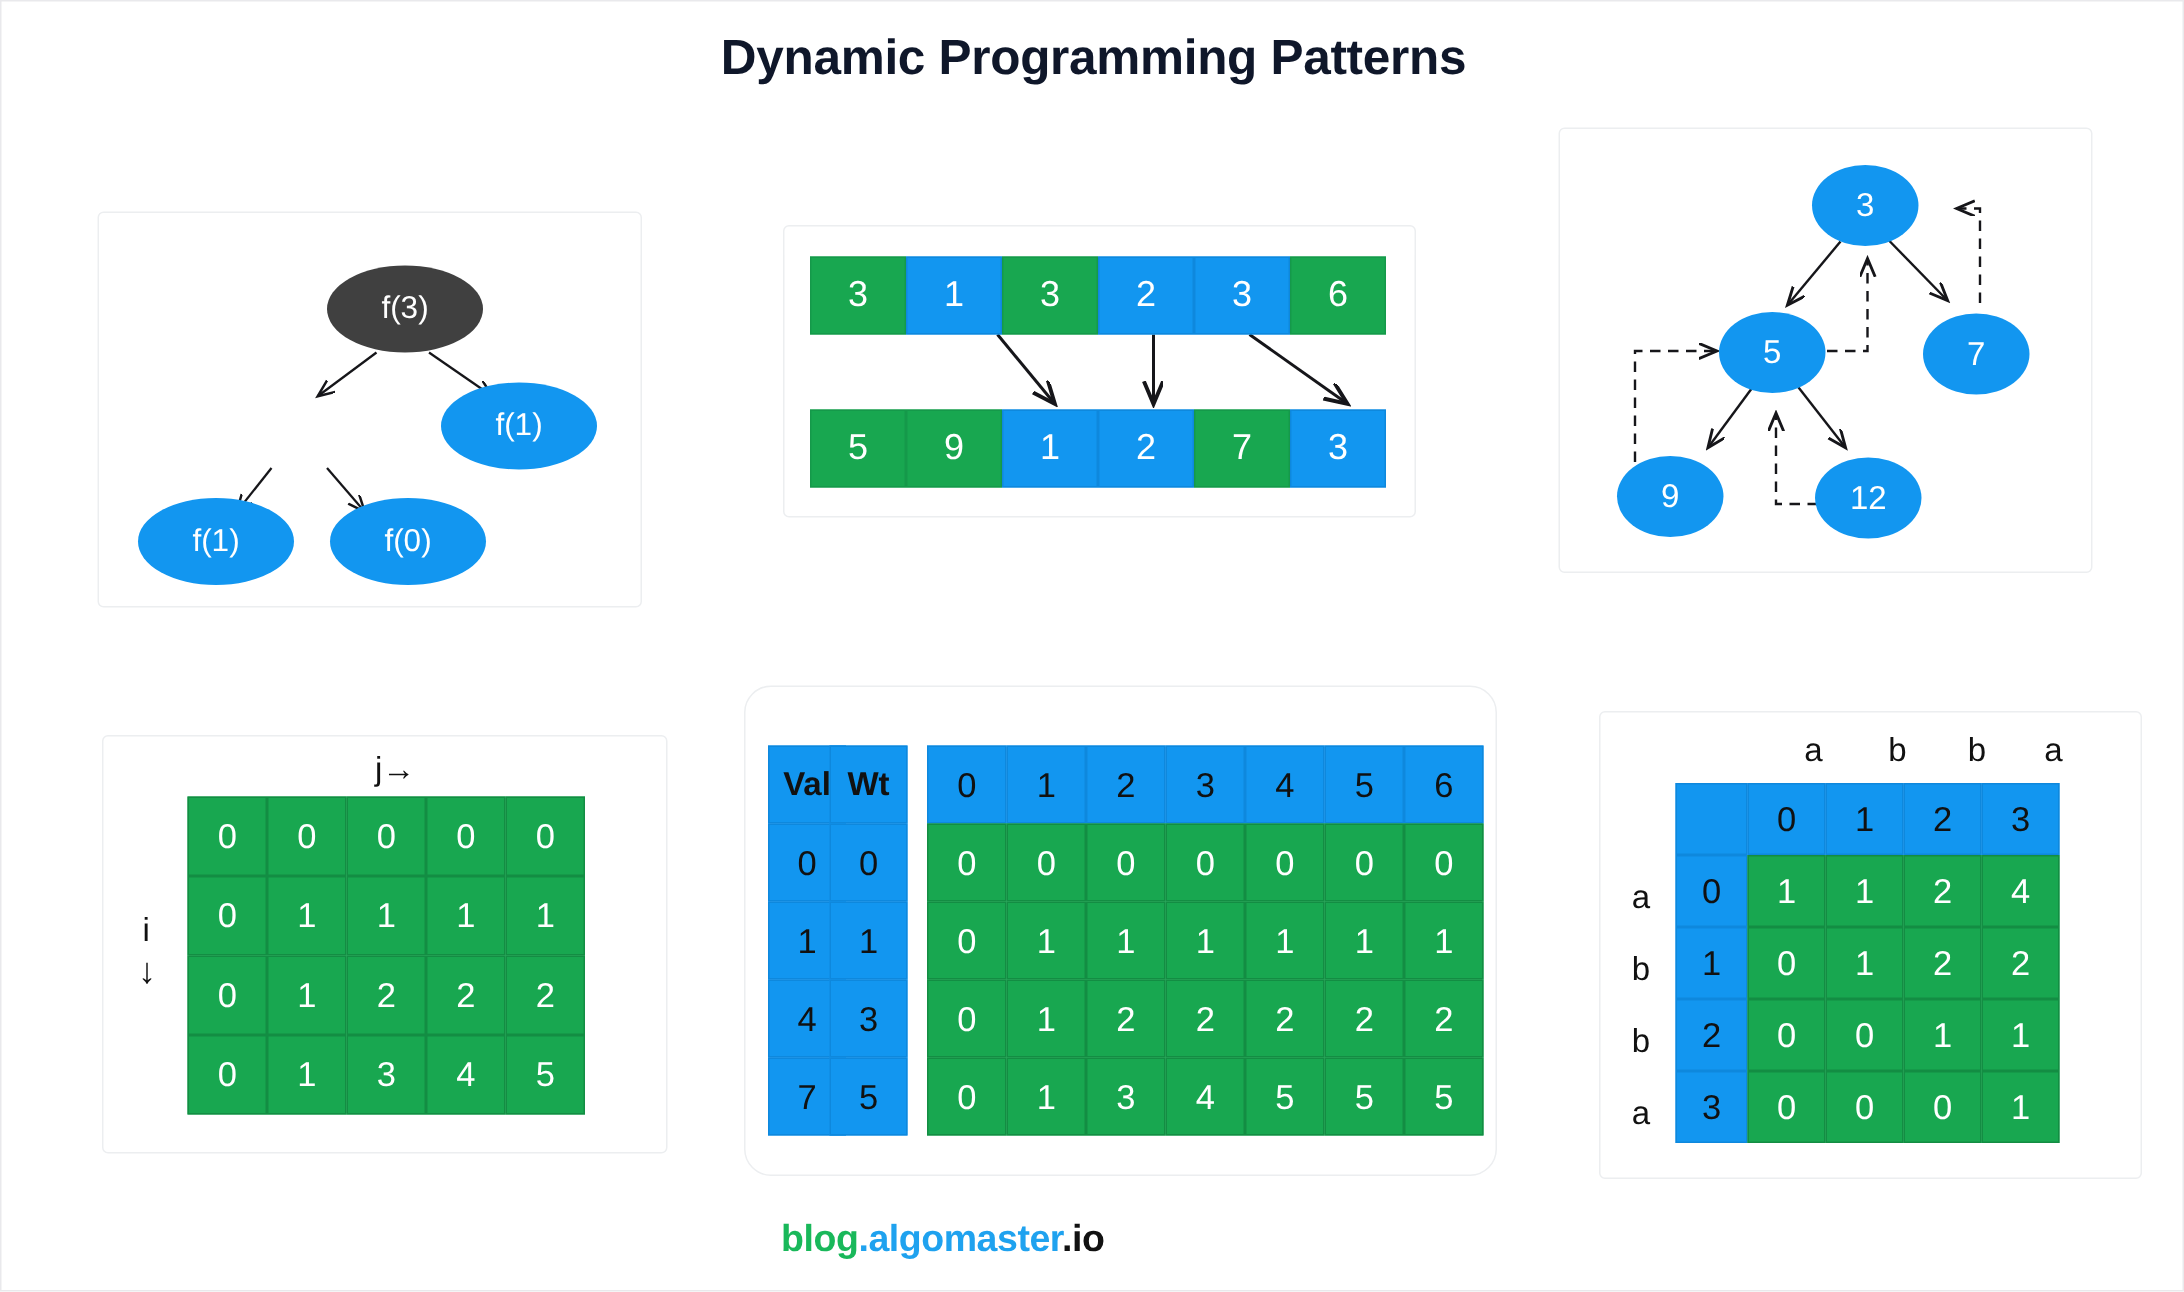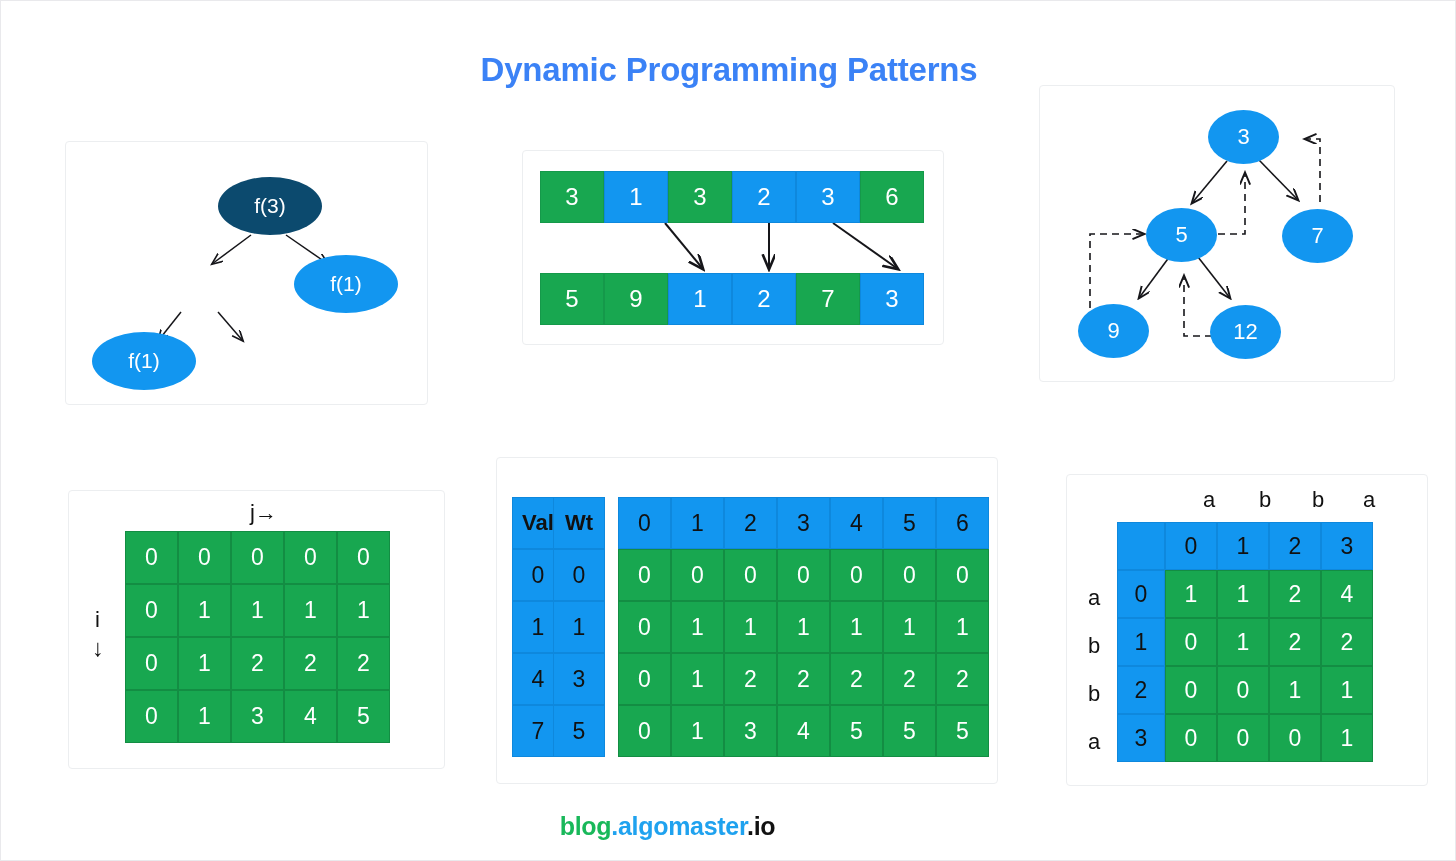--- a/index.html
+++ b/index.html
@@ -13,43 +13,42 @@
     border:1px solid #e9e9ec;
   }
   #stage{position:absolute;inset:0;}
 
   .page-title{
     position:absolute;
     top:18px;left:0;width:1456px;
     text-align:center;
     font-size:33px;
     font-weight:bold;
-    color:#3b82f6;
+    color:#0f172a;
     letter-spacing:-.2px;
-    margin-top:32px;
   }
 
   .panel{
     position:absolute;
     background:#fff;
     border:1px solid #eceef0;
     border-radius:4px;
     box-sizing:border-box;
   }
 
   
   .node{
     position:absolute;
     display:flex;align-items:center;justify-content:center;
     color:#ffffff;
     font-size:21px;
     box-sizing:border-box;
     border-radius:50%;
   }
-  .node.green{background:#0c4a6e;}
+  .node.green{background:#404040;}
   .node.blue{background:#1296f0;}
 
   svg.edges{position:absolute;left:0;top:0;overflow:visible;}
 
   
   .cellrow{position:absolute;display:flex;}
   .cell{
     display:flex;align-items:center;justify-content:center;
     color:#fff;
     box-sizing:border-box;
@@ -76,21 +75,20 @@
   }
 
   
   .footer{
     position:absolute;
     left:0;width:1255px;
     text-align:center;
     font-size:25px;
     font-weight:bold;
     letter-spacing:-.3px;
-    padding-left:39px;
   }
   .f-blog{color:#19b85a;}
   .f-dot1{color:#1fa2ef;}
   .f-algomaster{color:#1fa2ef;}
   .f-dot2{color:#111;}
   .f-io{color:#111;}
 </style>
 </head>
 <body>
 
@@ -113,20 +111,23 @@
 
     <div class="node green" style="left:152px;top:35px;width:104px;height:58px;">
       <span>f(3)</span>
     </div>
     <div class="node blue" style="left:228px;top:113px;width:104px;height:58px;">
       <span>f(1)</span>
     </div>
     <div class="node blue" style="left:26px;top:190px;width:104px;height:58px;">
       <span>f(1)</span>
     </div>
+    <div class="node blue" style="left:154px;top:190px;width:104px;height:58px;">
+      <span>f(0)</span>
+    </div>
   </div>
 
   <div class="panel" style="left:521px;top:149px;width:422px;height:195px;">
     <svg class="edges" width="422" height="195">
       <defs>
         <marker id="arrB" markerWidth="9" markerHeight="9" refX="7.4" refY="3.2" orient="auto" markerUnits="strokeWidth">
           <path d="M0,0 L7.6,3.2 L0,6.4" fill="none" stroke="#16161a" stroke-width="1.3"></path>
         </marker>
       </defs>
       <path d="M142,72 L180,118" stroke="#16161a" stroke-width="2" fill="none" marker-end="url(#arrB)"></path>
@@ -278,21 +279,21 @@
         </div>
       <div class="gcell green">
           <span>4</span>
         </div>
       <div class="gcell green">
           <span>5</span>
         </div>
     </div>
   </div>
 
-  <div class="panel" style="left:495px;top:456px;width:502px;height:327px;">
+  <div class="panel" style="left:495px;top:456px;width:502px;height:327px;border-radius:18px;">
 
     <div class="grid" style="left:15px;top:39px;grid-template-columns:52px;grid-auto-rows:52px;">
       <div class="gcell blue" style="font-weight:bold;font-size:22px;">
           <span>Val</span>
         </div>
       <div class="gcell blue">
           <span>0</span>
         </div>
       <div class="gcell blue">
           <span>1</span>

